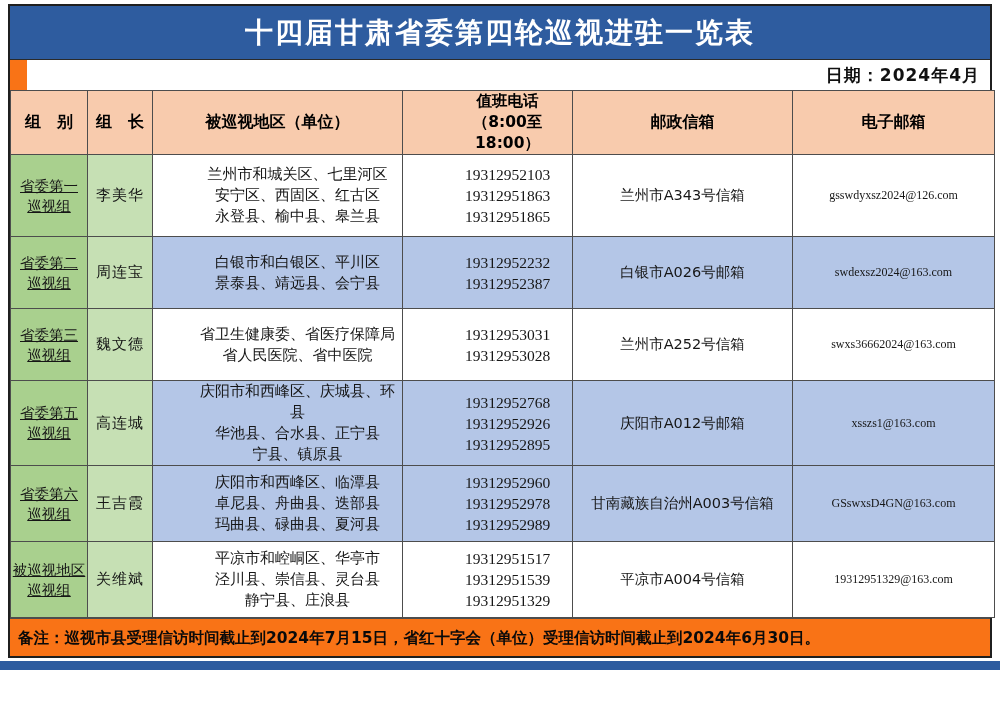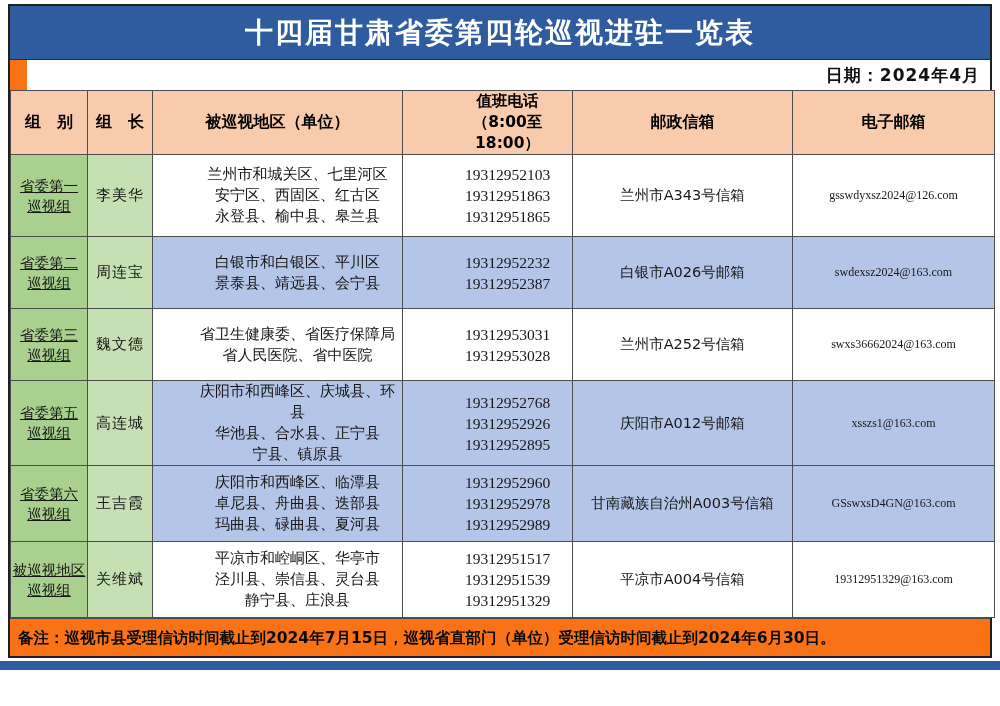--- a/index.html
+++ b/index.html
@@ -217,16 +217,16 @@
 静宁县、庄浪县</td>
         <td class="c-data c-phone ml">19312951517
 19312951539
 19312951329</td>
         <td class="c-data c-postal">平凉市A004号信箱</td>
         <td class="c-data c-email">19312951329@163.com</td>
       </tr>
     </tbody>
   </table>
 
-  <div class="noterow">备注：巡视市县受理信访时间截止到2024年7月15日，巡视省直部门（单位）受理信访时间截止到2024年6月30日。</div>
+  <div class="noterow">备注：巡视市县受理信访时间截止到2024年7月15日，省红十字会（单位）受理信访时间截止到2024年6月30日。</div>
 </div>
 
 <div class="bottom-strip"></div>
 
 </body></html>

